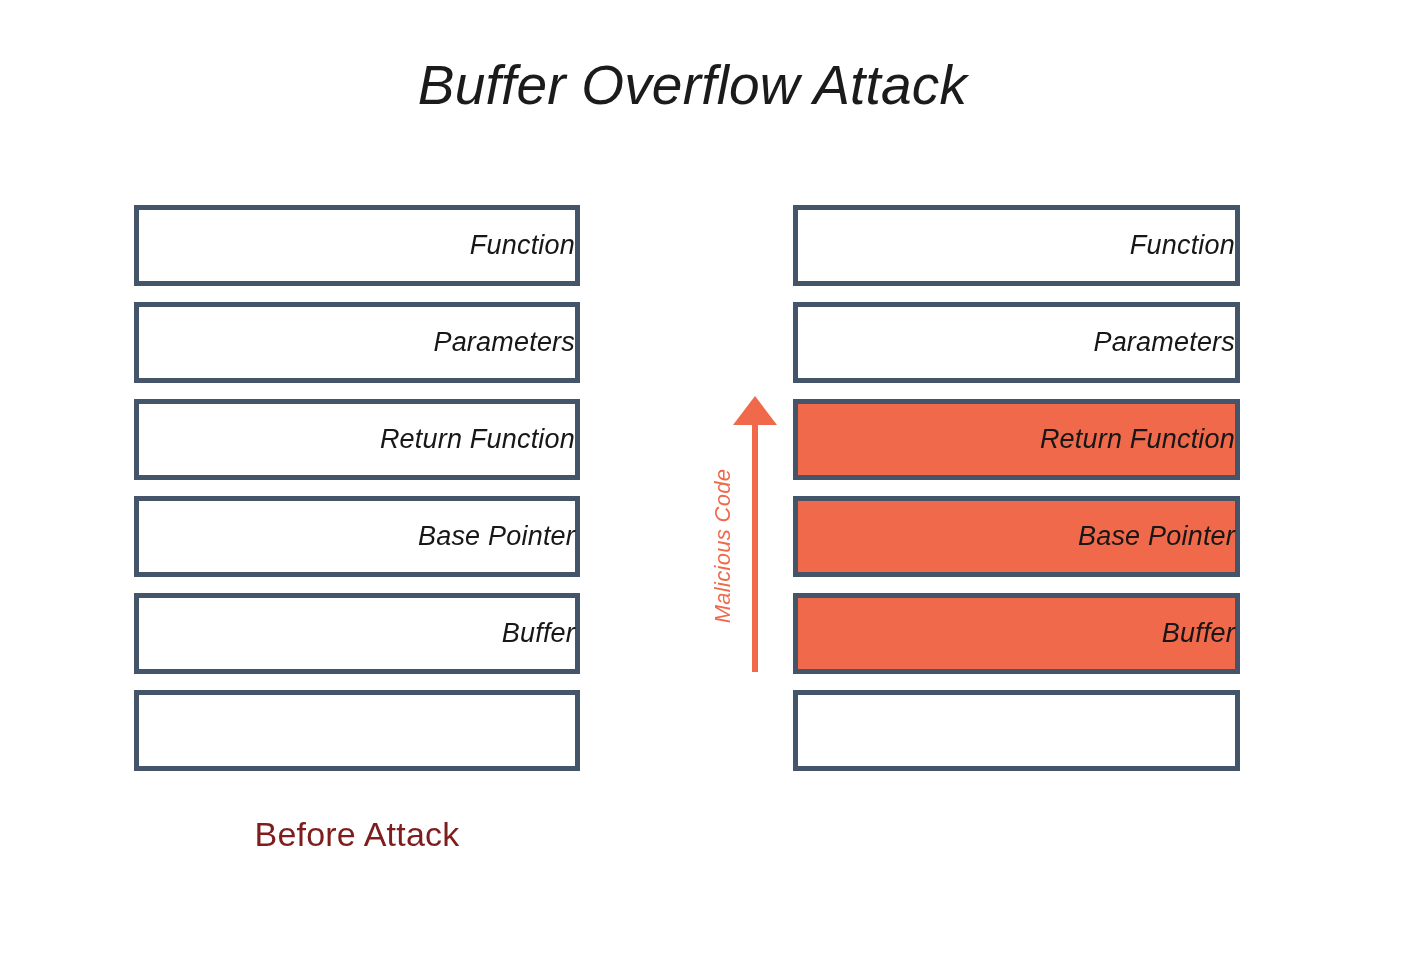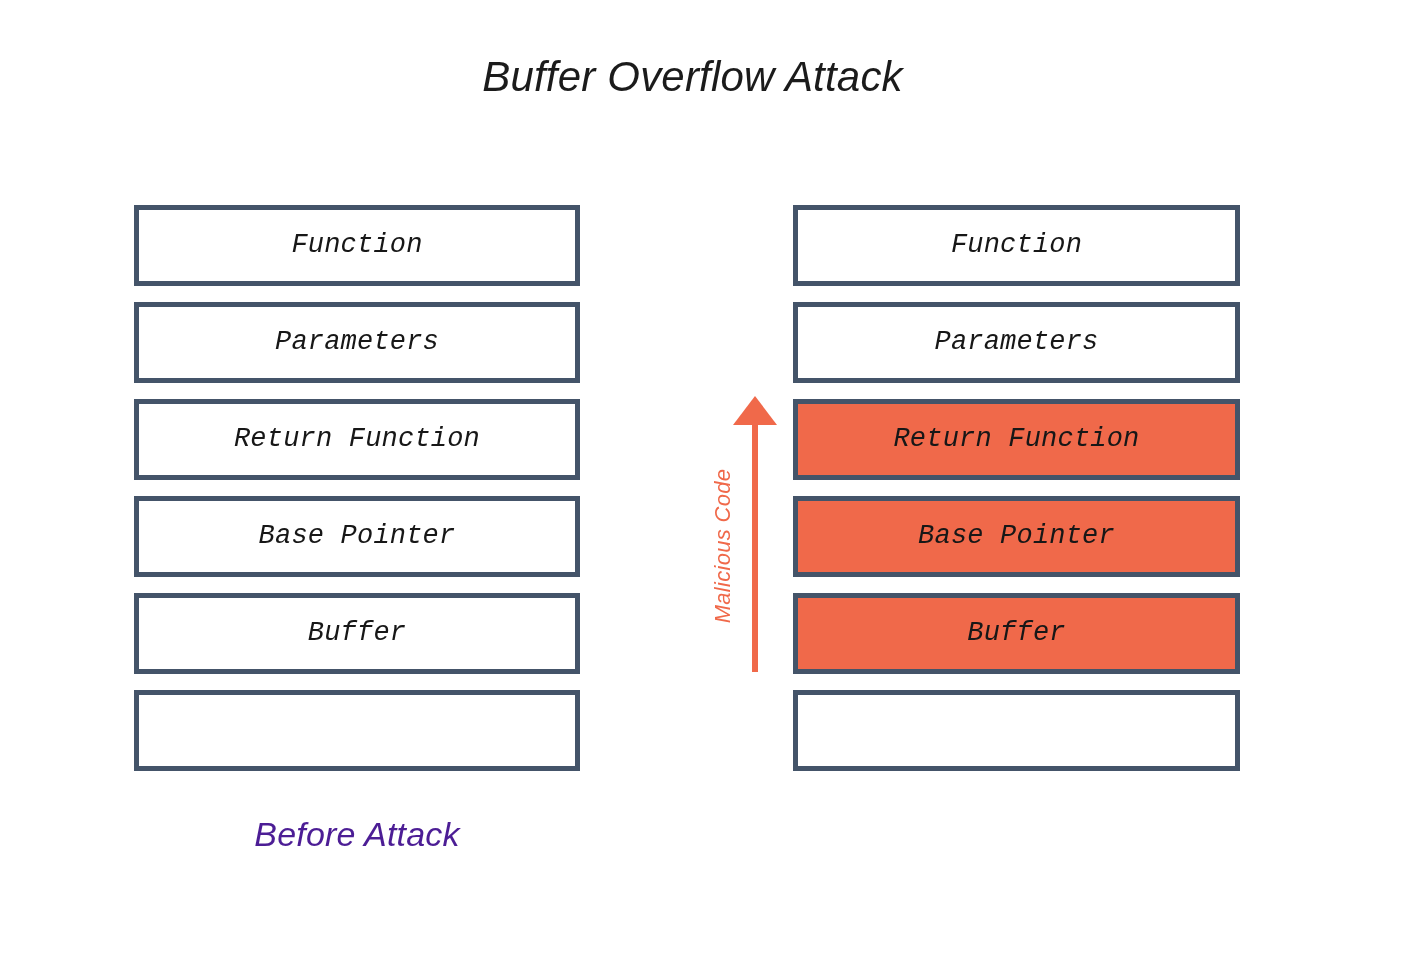--- a/index.html
+++ b/index.html
@@ -25,21 +25,21 @@
     background: #ffffff;
   }
 
   
   #diagram-title {
     position: absolute;
     left: 0;
     top: 53px;
     width: 1385px;
     text-align: center;
-    font-size: 42px;
+    font-size: 55px;
     font-style: italic;
     font-weight: normal;
     color: #1b1b1b;
     letter-spacing: 0.2px;
     white-space: nowrap;
   }
 
   
   .stack-column {
     position: absolute;
@@ -51,22 +51,21 @@
   .stack-frame {
     position: relative;
     box-sizing: border-box;
     width: 100%;
     height: 81px;
     margin-bottom: 16px;
     border: 5px solid #445469;
     background: #ffffff;
     display: flex;
     align-items: center;
-    justify-content: center;
-    font-family: Liberation Mono, monospace;
+    justify-content: flex-end;
   }
   .stack-frame:last-child { margin-bottom: 0; }
 
   .stack-frame.filled {
     background: #F0694A;
   }
 
   .frame-label {
     font-size: 27px;
     font-style: italic;
@@ -102,23 +101,22 @@
     color: #F0694A;
     white-space: nowrap;
     letter-spacing: 0.3px;
   }
 
   
   .column-caption {
     position: absolute;
     top: 815px;
     font-size: 34px;
-    font-style: italic;
     font-weight: normal;
-    color: #4c1d95;
+    color: #7f1d1d;
     text-align: center;
     white-space: nowrap;
     letter-spacing: 0.2px;
   }
   #caption-before { left: 134px; width: 446px; }
   #caption-after  { left: 793px; width: 447px; }
 </style>
 </head>
 <body>
 

